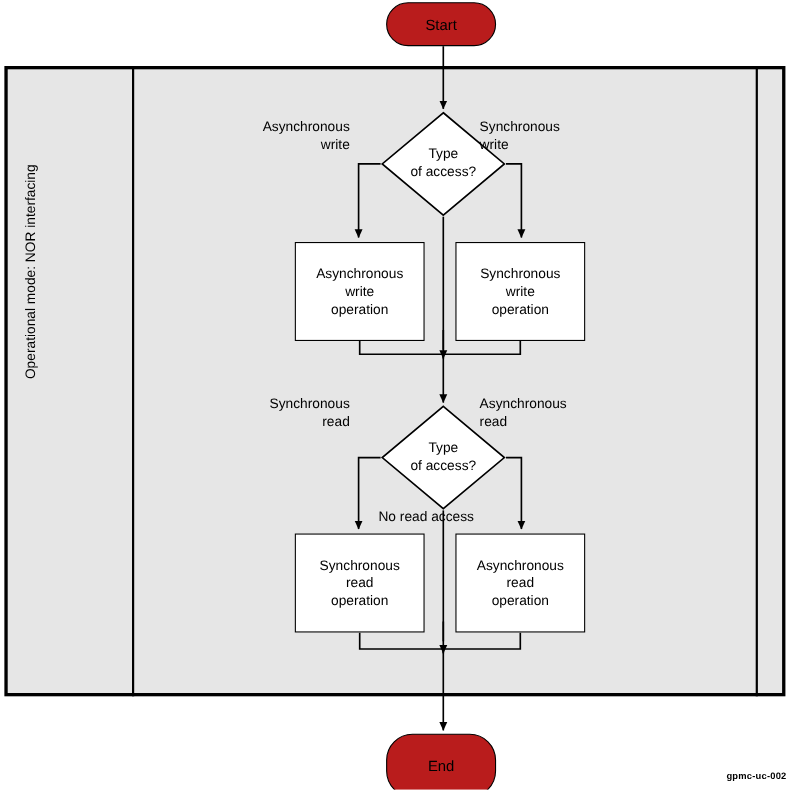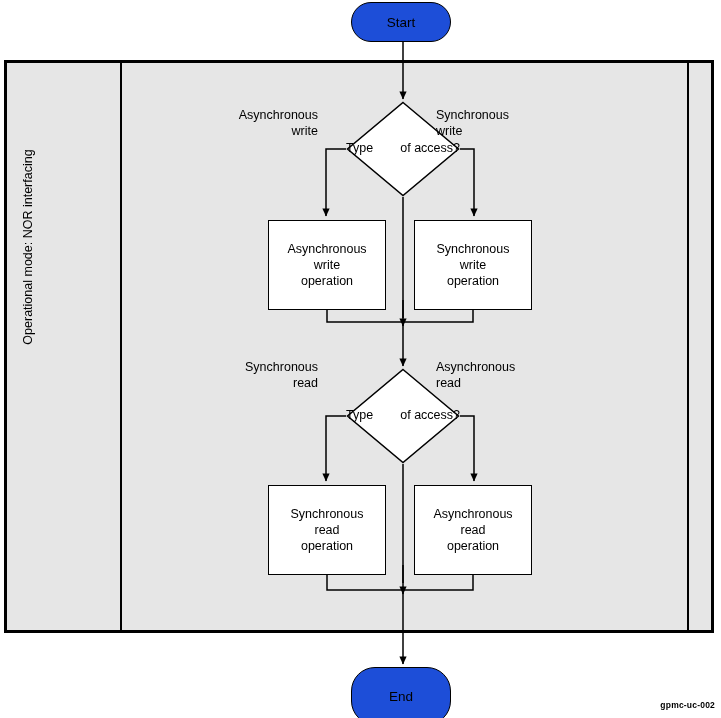--- a/index.html
+++ b/index.html
@@ -46,21 +46,21 @@
     text-align: center;
     transform: rotate(-90deg);
     font-size: 12.5px;
     color: #000000;
     white-space: nowrap;
   }
 
   
   .terminator {
     position: absolute;
-    background: #1d4ed8;
+    background: #b91c1c;
     border: 1.5px solid #000000;
     border-radius: 24px;
     display: flex;
     align-items: center;
     justify-content: center;
     font-size: 13.5px;
     color: #000000;
     box-sizing: border-box;
   }
   #node-start { left: 351px; top: 2px;   width: 100px; height: 40px; }
@@ -75,23 +75,23 @@
   #decision-write { left: 346px; top: 101px; }
   #decision-read  { left: 346px; top: 368px; }
   .diamond-wrap svg { display: block; }
   .diamond-text {
     position: absolute;
     left: 0;
     top: 0;
     width: 114px;
     height: 96px;
     display: flex;
-    flex-direction: row;
+    flex-direction: column;
     align-items: center;
-    justify-content: space-between;
+    justify-content: center;
     font-size: 12.5px;
     line-height: 1.25;
     color: #000000;
     text-align: center;
   }
 
   
   .process {
     position: absolute;
     background: #ffffff;
@@ -238,20 +238,21 @@
   </div>
 
   <div class="edge-label" id="label-sync-read">
     <div>Synchronous</div>
     <div>read</div>
   </div>
   <div class="edge-label" id="label-async-read">
     <div>Asynchronous</div>
     <div>read</div>
   </div>
+  <div class="edge-label" id="label-no-read">No read access</div>
 
   <div class="process" id="box-sync-read">
     <span>Synchronous</span>
     <span>read</span>
     <span>operation</span>
   </div>
   <div class="process" id="box-async-read">
     <span>Asynchronous</span>
     <span>read</span>
     <span>operation</span>

